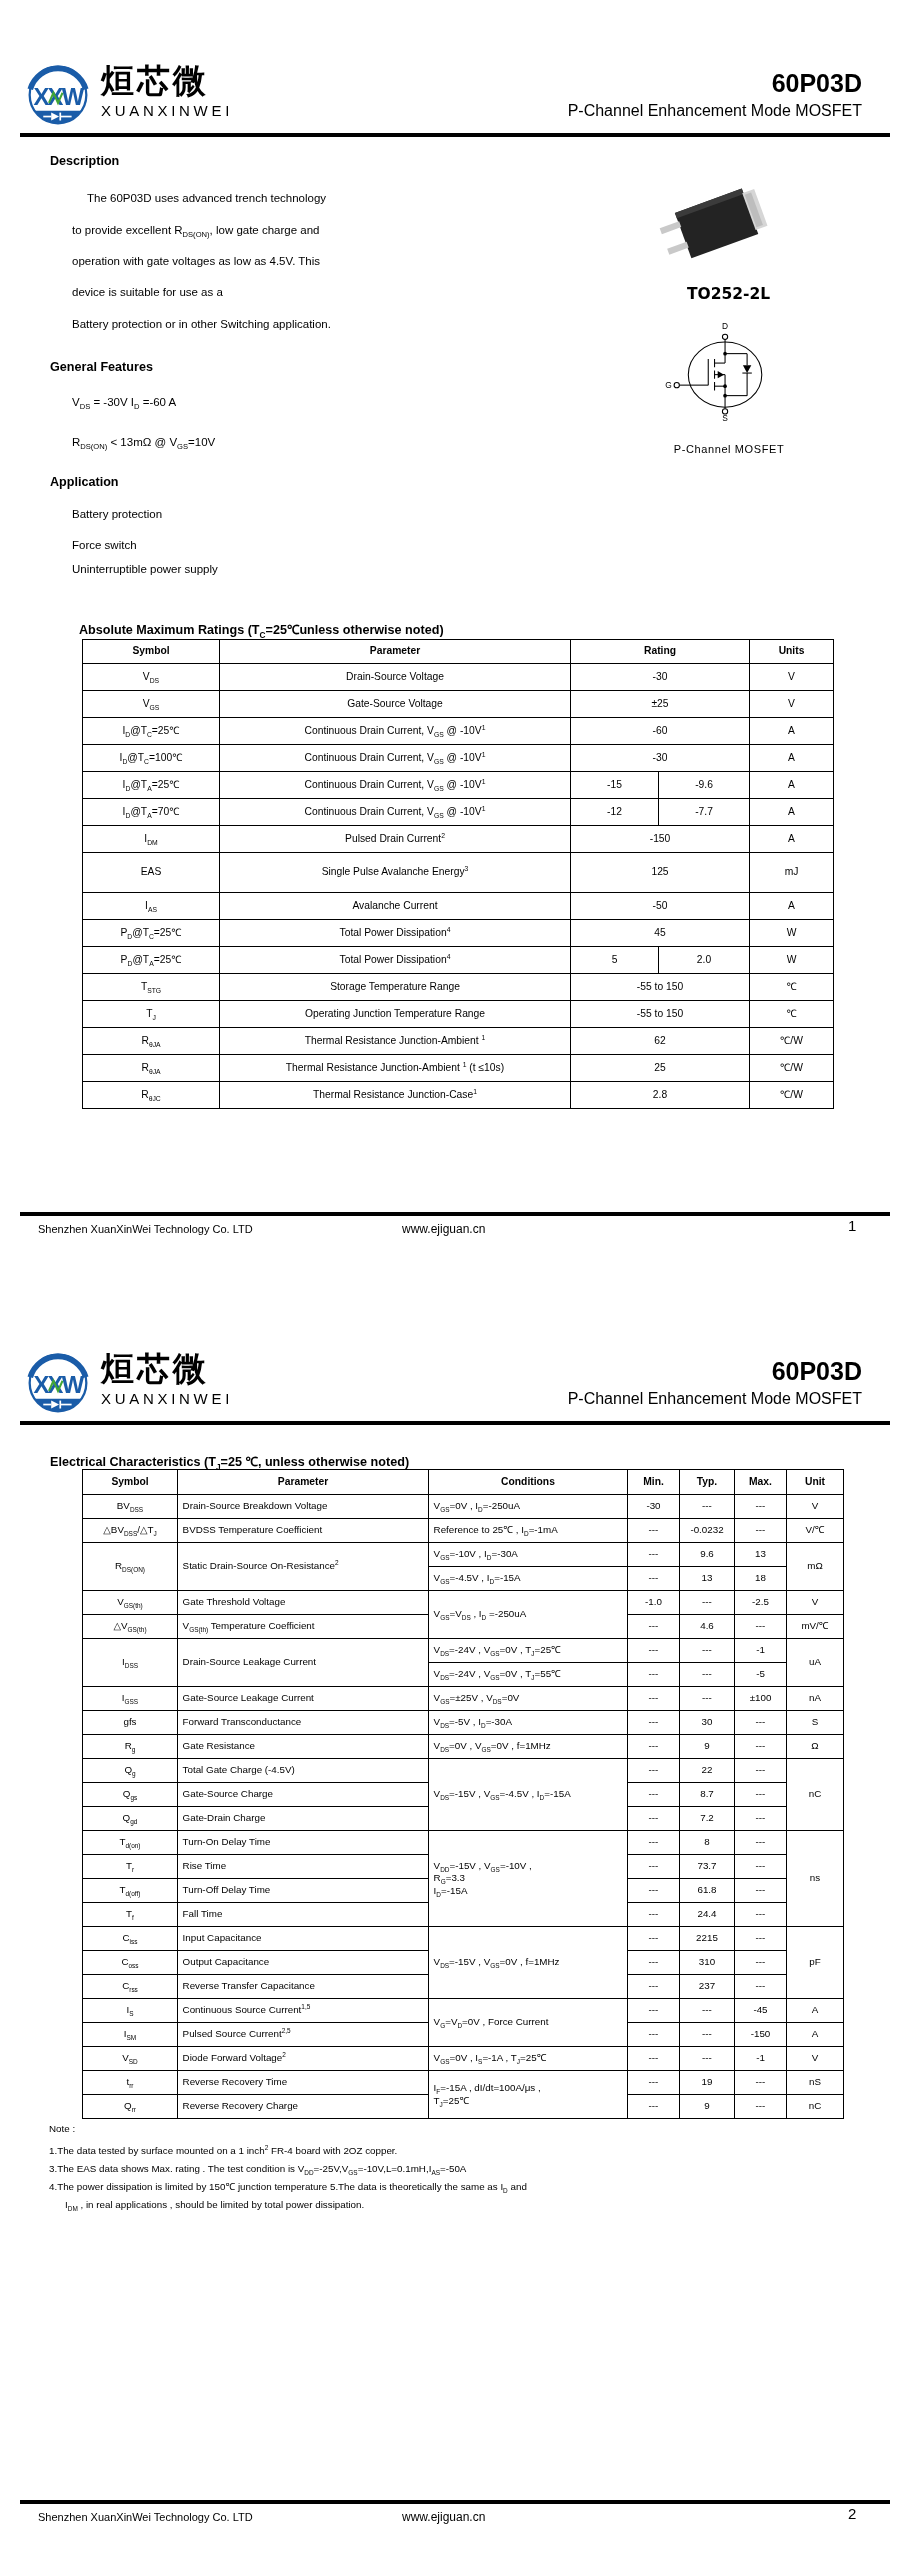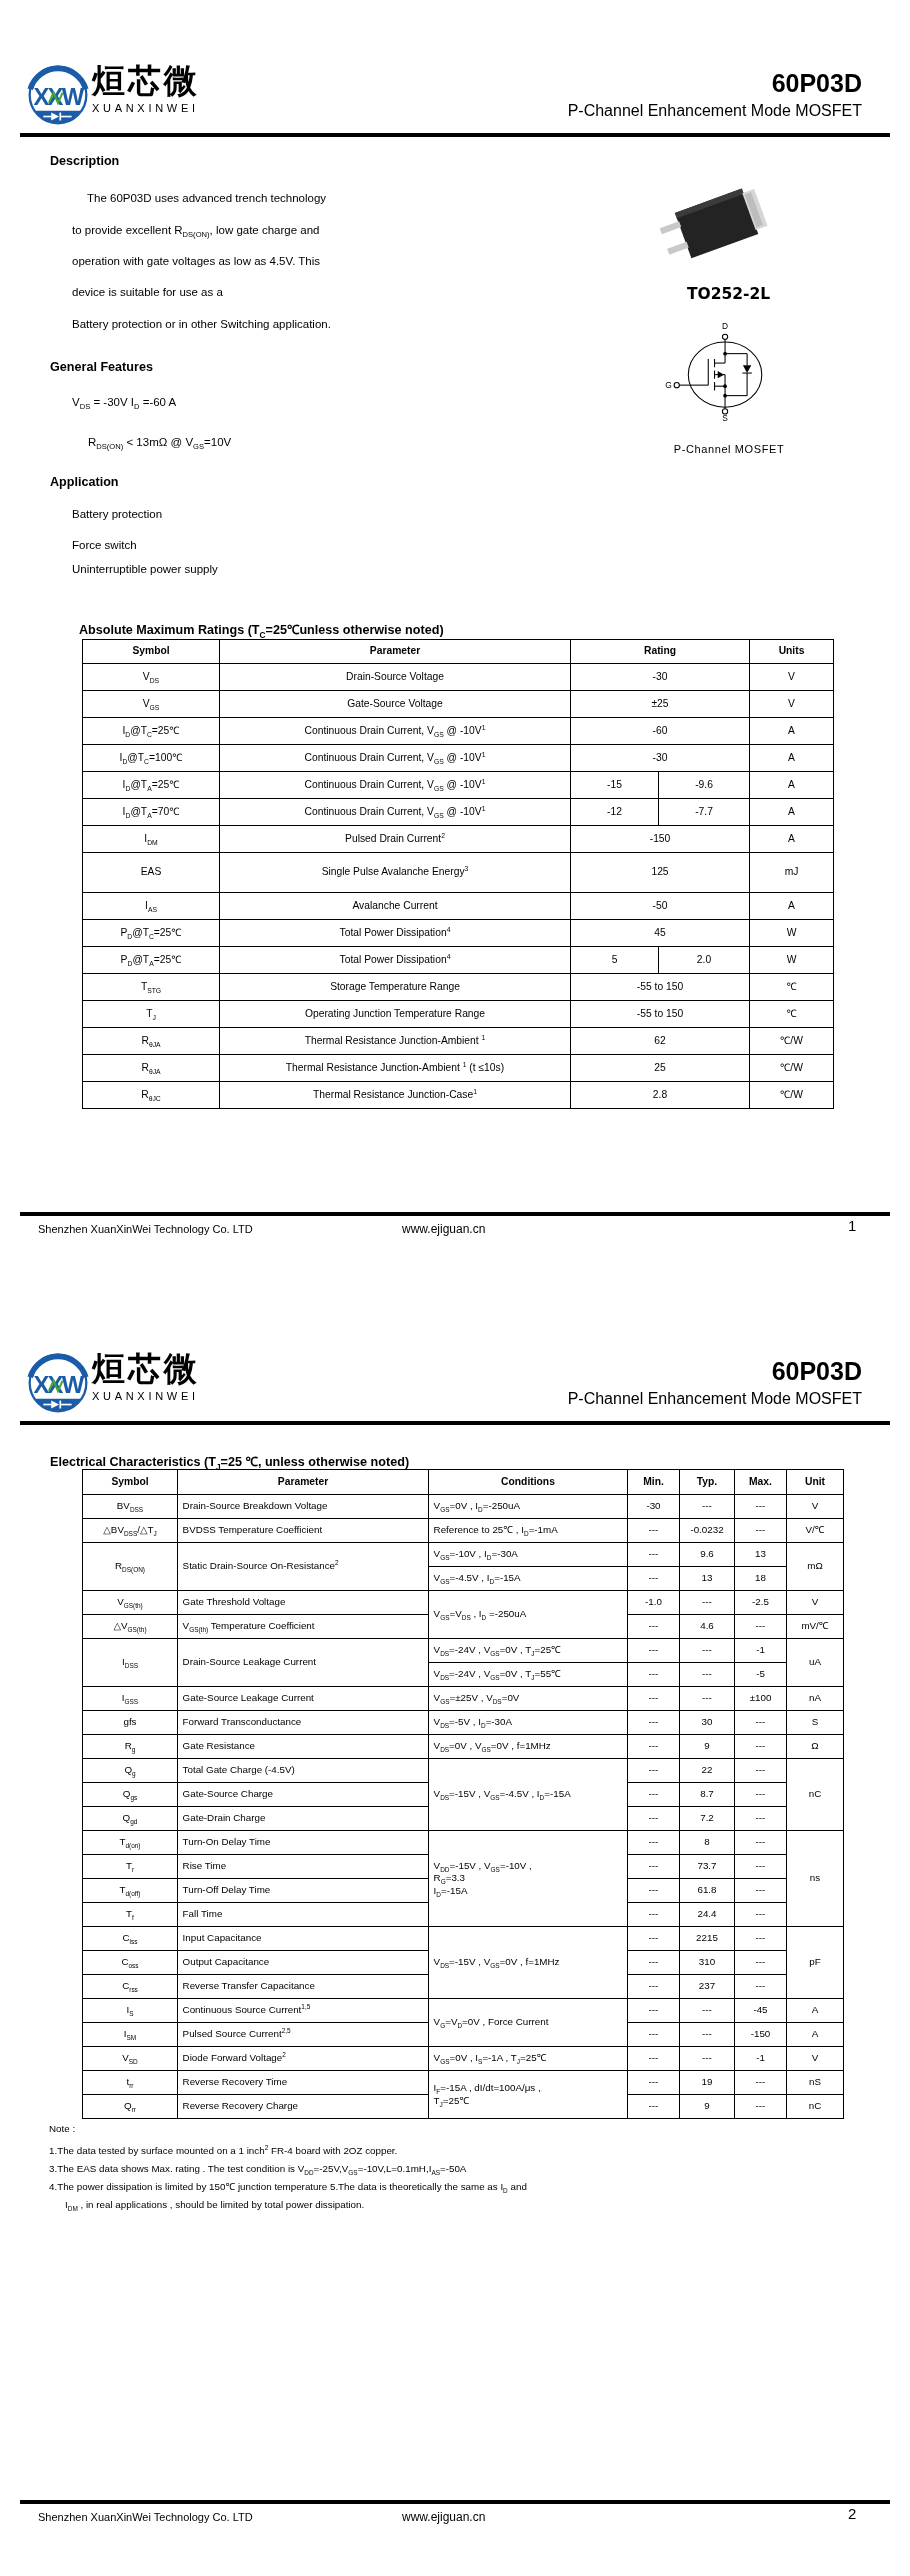--- a/index.html
+++ b/index.html
@@ -7,23 +7,23 @@
   body{width:910px;background:#fff;color:#000;font-family:"Liberation Sans",sans-serif;-webkit-font-smoothing:antialiased}
   .page{position:relative;width:910px;height:1288px;background:#fff;overflow:hidden}
   .hrule{position:absolute;left:20px;width:870px;height:4px;background:#000}
   .rule-top{top:133px}
   .rule-bottom{top:1212px}
 
   
   .header{position:absolute;top:61px;left:24px;width:838px;display:flex;justify-content:space-between;align-items:flex-start}
   .brand{display:flex;align-items:flex-start}
   .logo{width:68px;height:68px;flex:0 0 auto}
-  .brand-text{margin-left:0;margin-top:1.1px}
+  .brand-text{margin-left:9px;margin-top:1.1px}
   .brand-cn{font-size:33px;font-weight:bold;line-height:38px;letter-spacing:2.9px;font-family:"DejaVu Sans",sans-serif}
-  .brand-en{font-size:11px;letter-spacing:3.7px;margin-top:2.3px;white-space:nowrap}
+  .brand-en{font-size:15px;letter-spacing:3.7px;margin-top:2.3px;white-space:nowrap}
   .title-block{text-align:right;padding-top:9.2px}
   .part-no{font-size:25px;font-weight:bold;line-height:27.5px}
   .subtitle{font-size:16px;margin-top:4.6px}
 
   
   .abs-el{position:absolute}
   .h1{font-size:12.6px;font-weight:bold;white-space:nowrap}
   .txt{font-size:11.5px;white-space:nowrap}
 
   
@@ -85,21 +85,21 @@
 
   <div class="abs-el h1" style="left:50px;top:154px">Description</div>
   <div class="abs-el txt" style="left:87px;top:192px">The 60P03D uses advanced trench technology</div>
   <div class="abs-el txt" style="left:72px;top:224px">to provide excellent R<sub>DS(ON)</sub>, low gate charge and</div>
   <div class="abs-el txt" style="left:72px;top:255px">operation with gate voltages as low as 4.5V. This</div>
   <div class="abs-el txt" style="left:72px;top:286px">device is suitable for use as a</div>
   <div class="abs-el txt" style="left:72px;top:318px">Battery protection or in other Switching application.</div>
 
   <div class="abs-el h1" style="left:50px;top:360px">General Features</div>
   <div class="abs-el txt" style="left:72px;top:396px">V<sub>DS</sub> = -30V  I<sub>D</sub> =-60 A</div>
-  <div class="abs-el txt" style="left:88px;top:436px">R<sub>DS(ON)</sub> &lt; 13mΩ @ V<sub>GS</sub>=10V</div>
+  <div class="abs-el txt" style="left:72px;top:436px">R<sub>DS(ON)</sub> &lt; 13mΩ @ V<sub>GS</sub>=10V</div>
 
   <div class="abs-el h1" style="left:50px;top:475px">Application</div>
   <div class="abs-el txt" style="left:72px;top:508px">Battery protection</div>
   <div class="abs-el txt" style="left:72px;top:539px">Force switch</div>
   <div class="abs-el txt" style="left:72px;top:563px">Uninterruptible power supply</div>
 
   <svg class="pkg" viewBox="0 0 270 170">
     <g transform="rotate(-20 135 85)">
       <rect x="72" y="36" width="124" height="84" fill="#232323"></rect>
       <rect x="72" y="36" width="124" height="10" fill="#3b3b3b"></rect>

